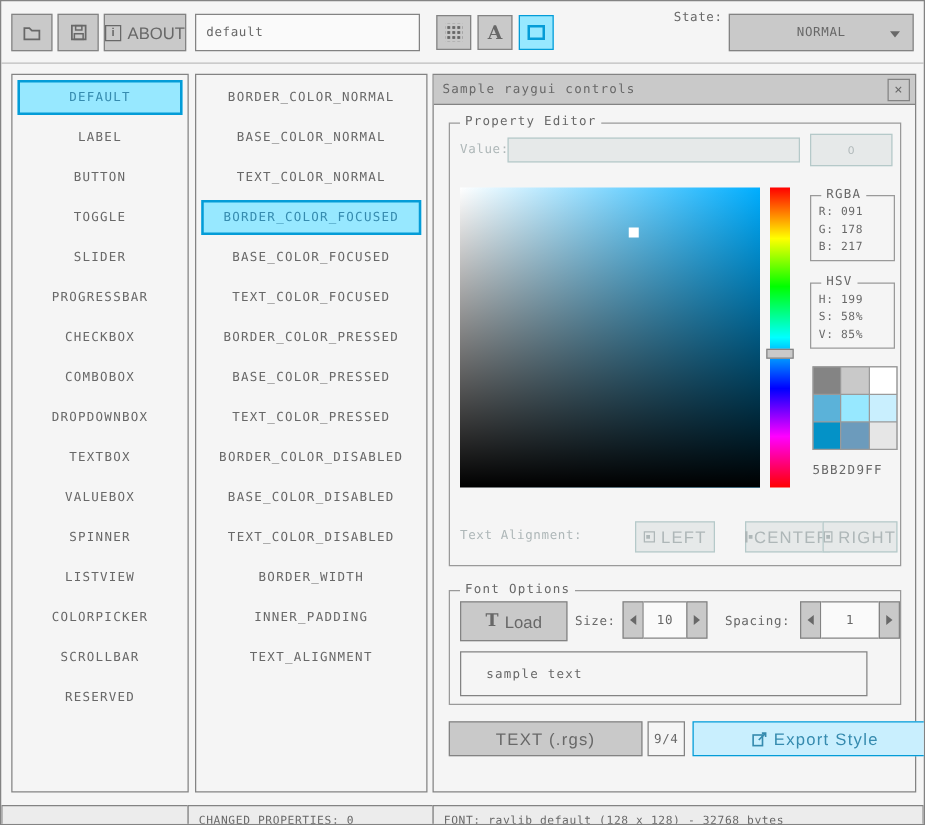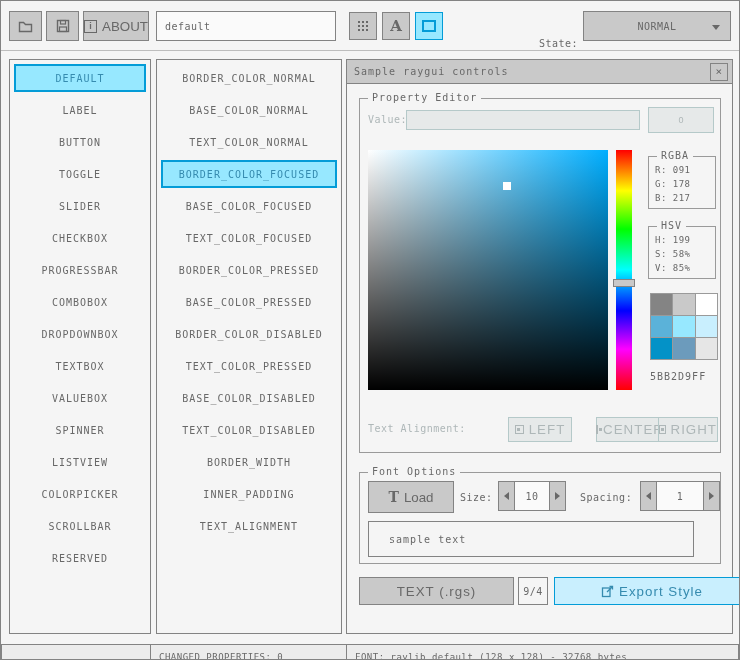--- a/index.html
+++ b/index.html
@@ -22,21 +22,21 @@
   .toolbar-line{left:0;top:49px;width:740px;height:1px;background:#bdbdbd}
   .tb-open{left:8px;top:10px;width:33px;height:30px}
   .tb-save{left:45px;top:10px;width:33px;height:30px}
   .tb-about{left:82px;top:10px;width:66px;height:30px}
   .tb-name{left:155px;top:10px;width:180px;height:30px;background:#fafafa;
            border:1px solid var(--panel-border);padding:0 8px;font:inherit;
            letter-spacing:.5px;color:var(--text)}
   .tb-grid{left:348px;top:11px;width:28px;height:28px}
   .tb-font{left:381px;top:11px;width:28px;height:28px}
   .tb-rect{left:414px;top:11px;width:28px;height:28px;background:var(--accent-bg);border-color:var(--accent-border)}
-  .tb-state-label{left:538px;top:37px}
+  .tb-state-label{left:538px;top:8px}
   .tb-state{left:582px;top:10px;width:148px;height:30px}
   .info-glyph{width:13px;height:13px;border:1px solid var(--text);display:flex;
               align-items:center;justify-content:center;font-size:9px;font-weight:bold}
   .dots-icon{width:14px;height:14px;background-image:radial-gradient(var(--text) 1.1px,transparent 1.3px);
              background-size:4px 4px;background-position:1px 1px}
   .font-glyph{font-family:"DejaVu Serif","Liberation Serif",serif;font-size:15px;font-weight:bold}
   .rect-glyph{width:14px;height:12px;border:2px solid var(--accent-border)}
   .tri{width:0;height:0;display:inline-block}
   .tri-down{border-left:4px solid transparent;border-right:4px solid transparent;border-top:5px solid var(--text)}
   .tri-left{border-top:4px solid transparent;border-bottom:4px solid transparent;border-right:5px solid var(--text)}
@@ -172,44 +172,44 @@
     <span>NORMAL</span>
     <span class="tri tri-down dd-arrow"></span>
   </div>
 
   <div class="abs panel-list list-controls">
     <div class="list-item selected">DEFAULT</div>
     <div class="list-item">LABEL</div>
     <div class="list-item">BUTTON</div>
     <div class="list-item">TOGGLE</div>
     <div class="list-item">SLIDER</div>
+    <div class="list-item">PROGRESSBAR</div>
     <div class="list-item">CHECKBOX</div>
-    <div class="list-item">PROGRESSBAR</div>
     <div class="list-item">COMBOBOX</div>
     <div class="list-item">DROPDOWNBOX</div>
     <div class="list-item">TEXTBOX</div>
     <div class="list-item">VALUEBOX</div>
     <div class="list-item">SPINNER</div>
     <div class="list-item">LISTVIEW</div>
     <div class="list-item">COLORPICKER</div>
     <div class="list-item">SCROLLBAR</div>
     <div class="list-item">RESERVED</div>
   </div>
 
   <div class="abs panel-list list-props">
     <div class="list-item">BORDER_COLOR_NORMAL</div>
     <div class="list-item">BASE_COLOR_NORMAL</div>
     <div class="list-item">TEXT_COLOR_NORMAL</div>
     <div class="list-item selected">BORDER_COLOR_FOCUSED</div>
     <div class="list-item">BASE_COLOR_FOCUSED</div>
     <div class="list-item">TEXT_COLOR_FOCUSED</div>
     <div class="list-item">BORDER_COLOR_PRESSED</div>
     <div class="list-item">BASE_COLOR_PRESSED</div>
+    <div class="list-item">TEXT_COLOR_PRESSED</div>
     <div class="list-item">BORDER_COLOR_DISABLED</div>
-    <div class="list-item">TEXT_COLOR_PRESSED</div>
     <div class="list-item">BASE_COLOR_DISABLED</div>
     <div class="list-item">TEXT_COLOR_DISABLED</div>
     <div class="list-item">BORDER_WIDTH</div>
     <div class="list-item">INNER_PADDING</div>
     <div class="list-item">TEXT_ALIGNMENT</div>
   </div>
 
   <div class="abs sample-window">
 
     <div class="sw-titlebar">

